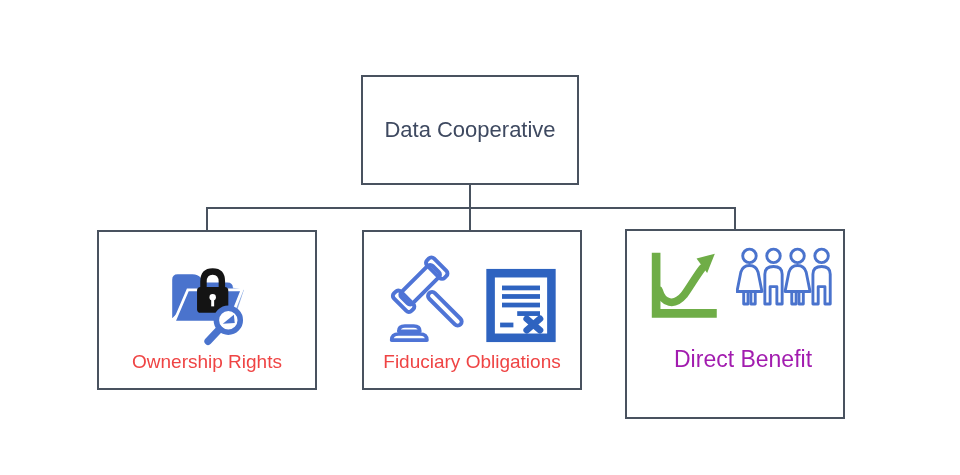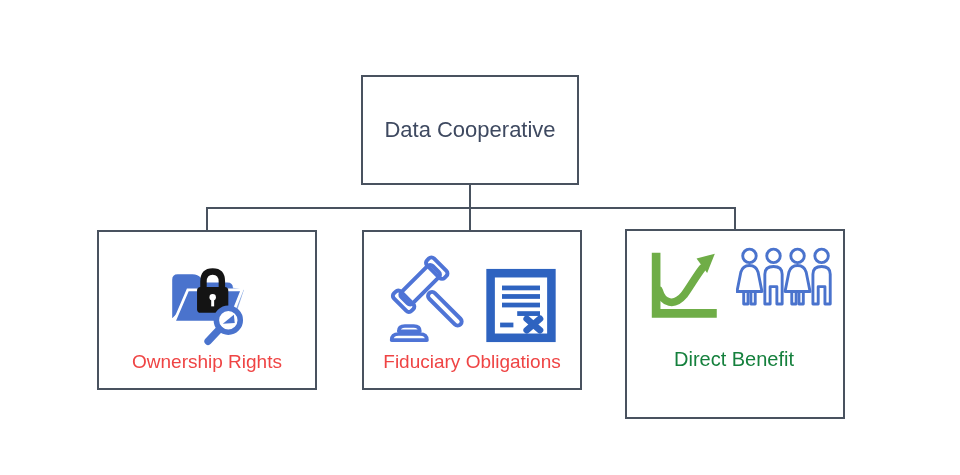--- a/index.html
+++ b/index.html
@@ -39,23 +39,23 @@
     left: 0; right: 0; bottom: 13px;
     text-align: center;
     font-size: 19px;
     line-height: 26px;
     color: #ef4444;
   }
   .node-label-multiline {
     position: absolute;
     left: 47px; top: 115px;
     text-align: left;
-    font-size: 20px;
+    font-size: 23px;
     line-height: 27px;
-    color: #15803d;
+    color: #a21caf;
   }
   .icon { position: absolute; }
   #icon-folder   { left: 163px; top: 260px; width: 92px;  height: 90px; }
   #icon-gavel    { left: 381px; top: 254px; width: 84px;  height: 98px; }
   #icon-document { left: 483px; top: 266px; width: 76px;  height: 79px; }
   #icon-chart    { left: 646px; top: 246px; width: 78px;  height: 77px; }
   #icon-people   { left: 736px; top: 247px; width: 100px; height: 62px; }
 
   
   #connector-stem       { left: 469px; top: 185px; width: 2px;   height: 23px; }

